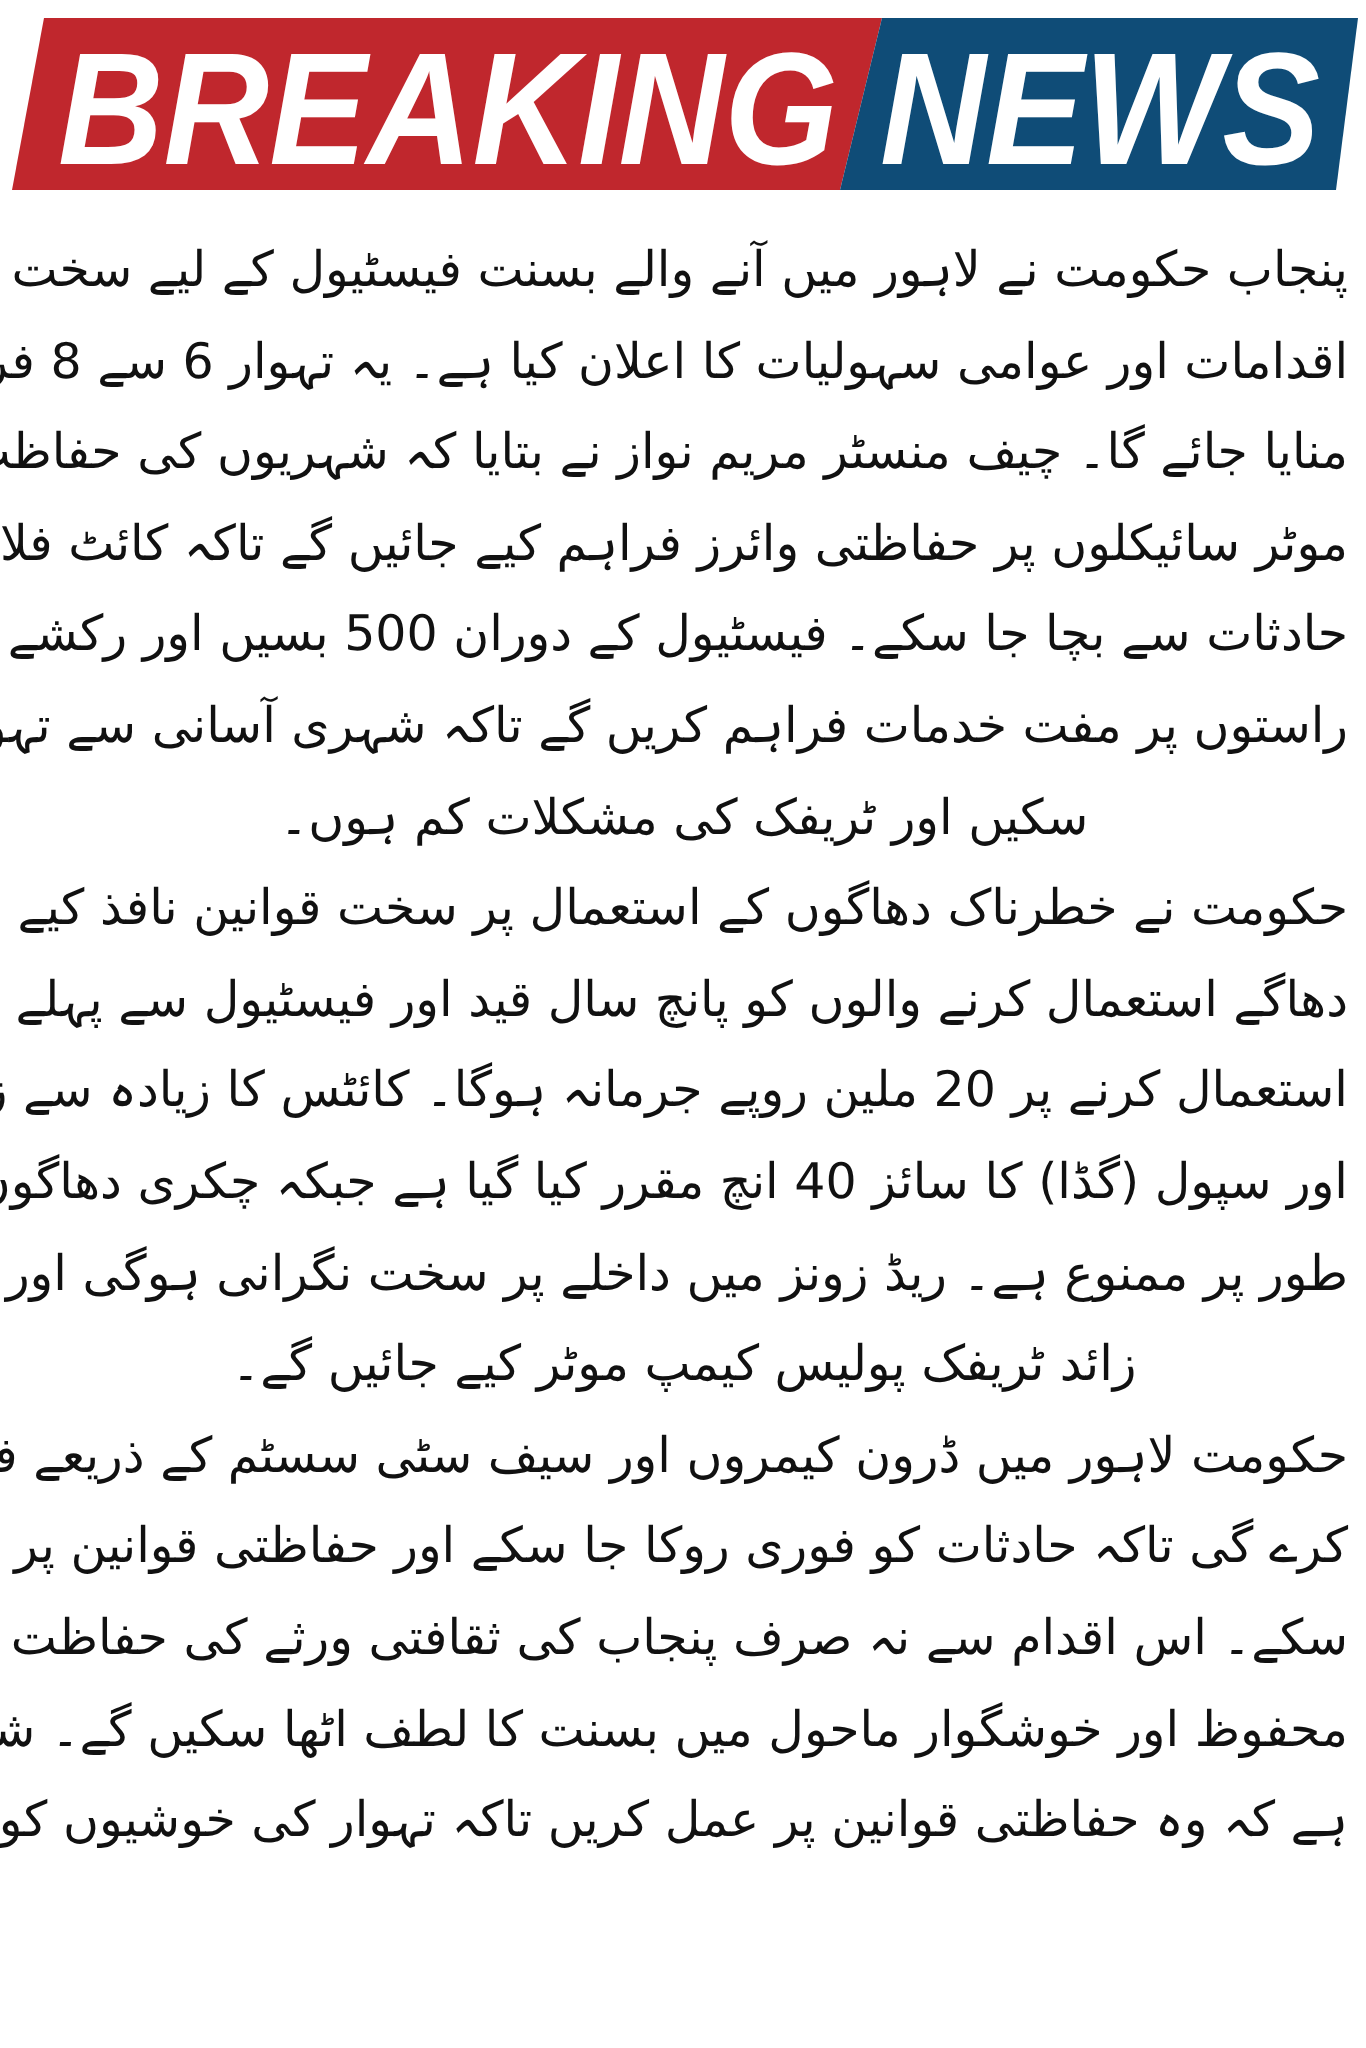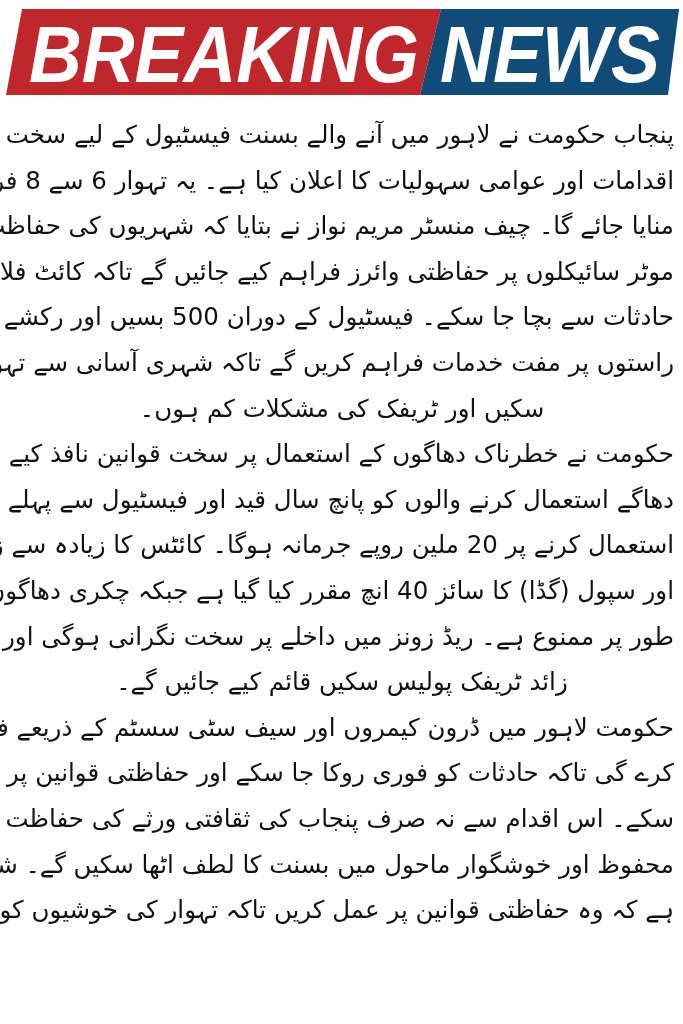--- a/index.html
+++ b/index.html
@@ -33,21 +33,21 @@
     <span class="line">حادثات سے بچا جا سکے۔ فیسٹیول کے دوران 500 بسیں اور رکشے 24 مختلف</span>
     <span class="line">راستوں پر مفت خدمات فراہم کریں گے تاکہ شہری آسانی سے تہوار میں شرکت کر</span>
     <span class="line center">سکیں اور ٹریفک کی مشکلات کم ہوں۔</span>
   </div>
   <div class="para">
     <span class="line">حکومت نے خطرناک دھاگوں کے استعمال پر سخت قوانین نافذ کیے ہیں۔ ضرر رساں</span>
     <span class="line">دھاگے استعمال کرنے والوں کو پانچ سال قید اور فیسٹیول سے پہلے ممنوعہ آلات</span>
     <span class="line">استعمال کرنے پر 20 ملین روپے جرمانہ ہوگا۔ کائٹس کا زیادہ سے زیادہ سائز 35 انچ</span>
     <span class="line">اور سپول (گڈا) کا سائز 40 انچ مقرر کیا گیا ہے جبکہ چکری دھاگوں کا استعمال مکمل</span>
     <span class="line">طور پر ممنوع ہے۔ ریڈ زونز میں داخلے پر سخت نگرانی ہوگی اور شہر بھر میں 100 سے</span>
-    <span class="line center">زائد ٹریفک پولیس سکیں قائم کیے جائیں گے۔</span>
+    <span class="line center">زائد ٹریفک پولیس کیمپ موٹر کیے جائیں گے۔</span>
   </div>
   <div class="para">
     <span class="line">حکومت لاہور میں ڈرون کیمروں اور سیف سٹی سسٹم کے ذریعے فیسٹیول کی نگرانی</span>
     <span class="line">کرے گی تاکہ حادثات کو فوری روکا جا سکے اور حفاظتی قوانین پر عمل درآمد یقینی بنایا جا</span>
     <span class="line">سکے۔ اس اقدام سے نہ صرف پنجاب کی ثقافتی ورثے کی حفاظت ہوگی بلکہ شہری بھی</span>
     <span class="line">محفوظ اور خوشگوار ماحول میں بسنت کا لطف اٹھا سکیں گے۔ شہریوں کو ہدایت کی گئی</span>
     <span class="line">ہے کہ وہ حفاظتی قوانین پر عمل کریں تاکہ تہوار کی خوشیوں کو بحفاظت منایا جا سکے۔</span>
   </div>
 </div>
 

